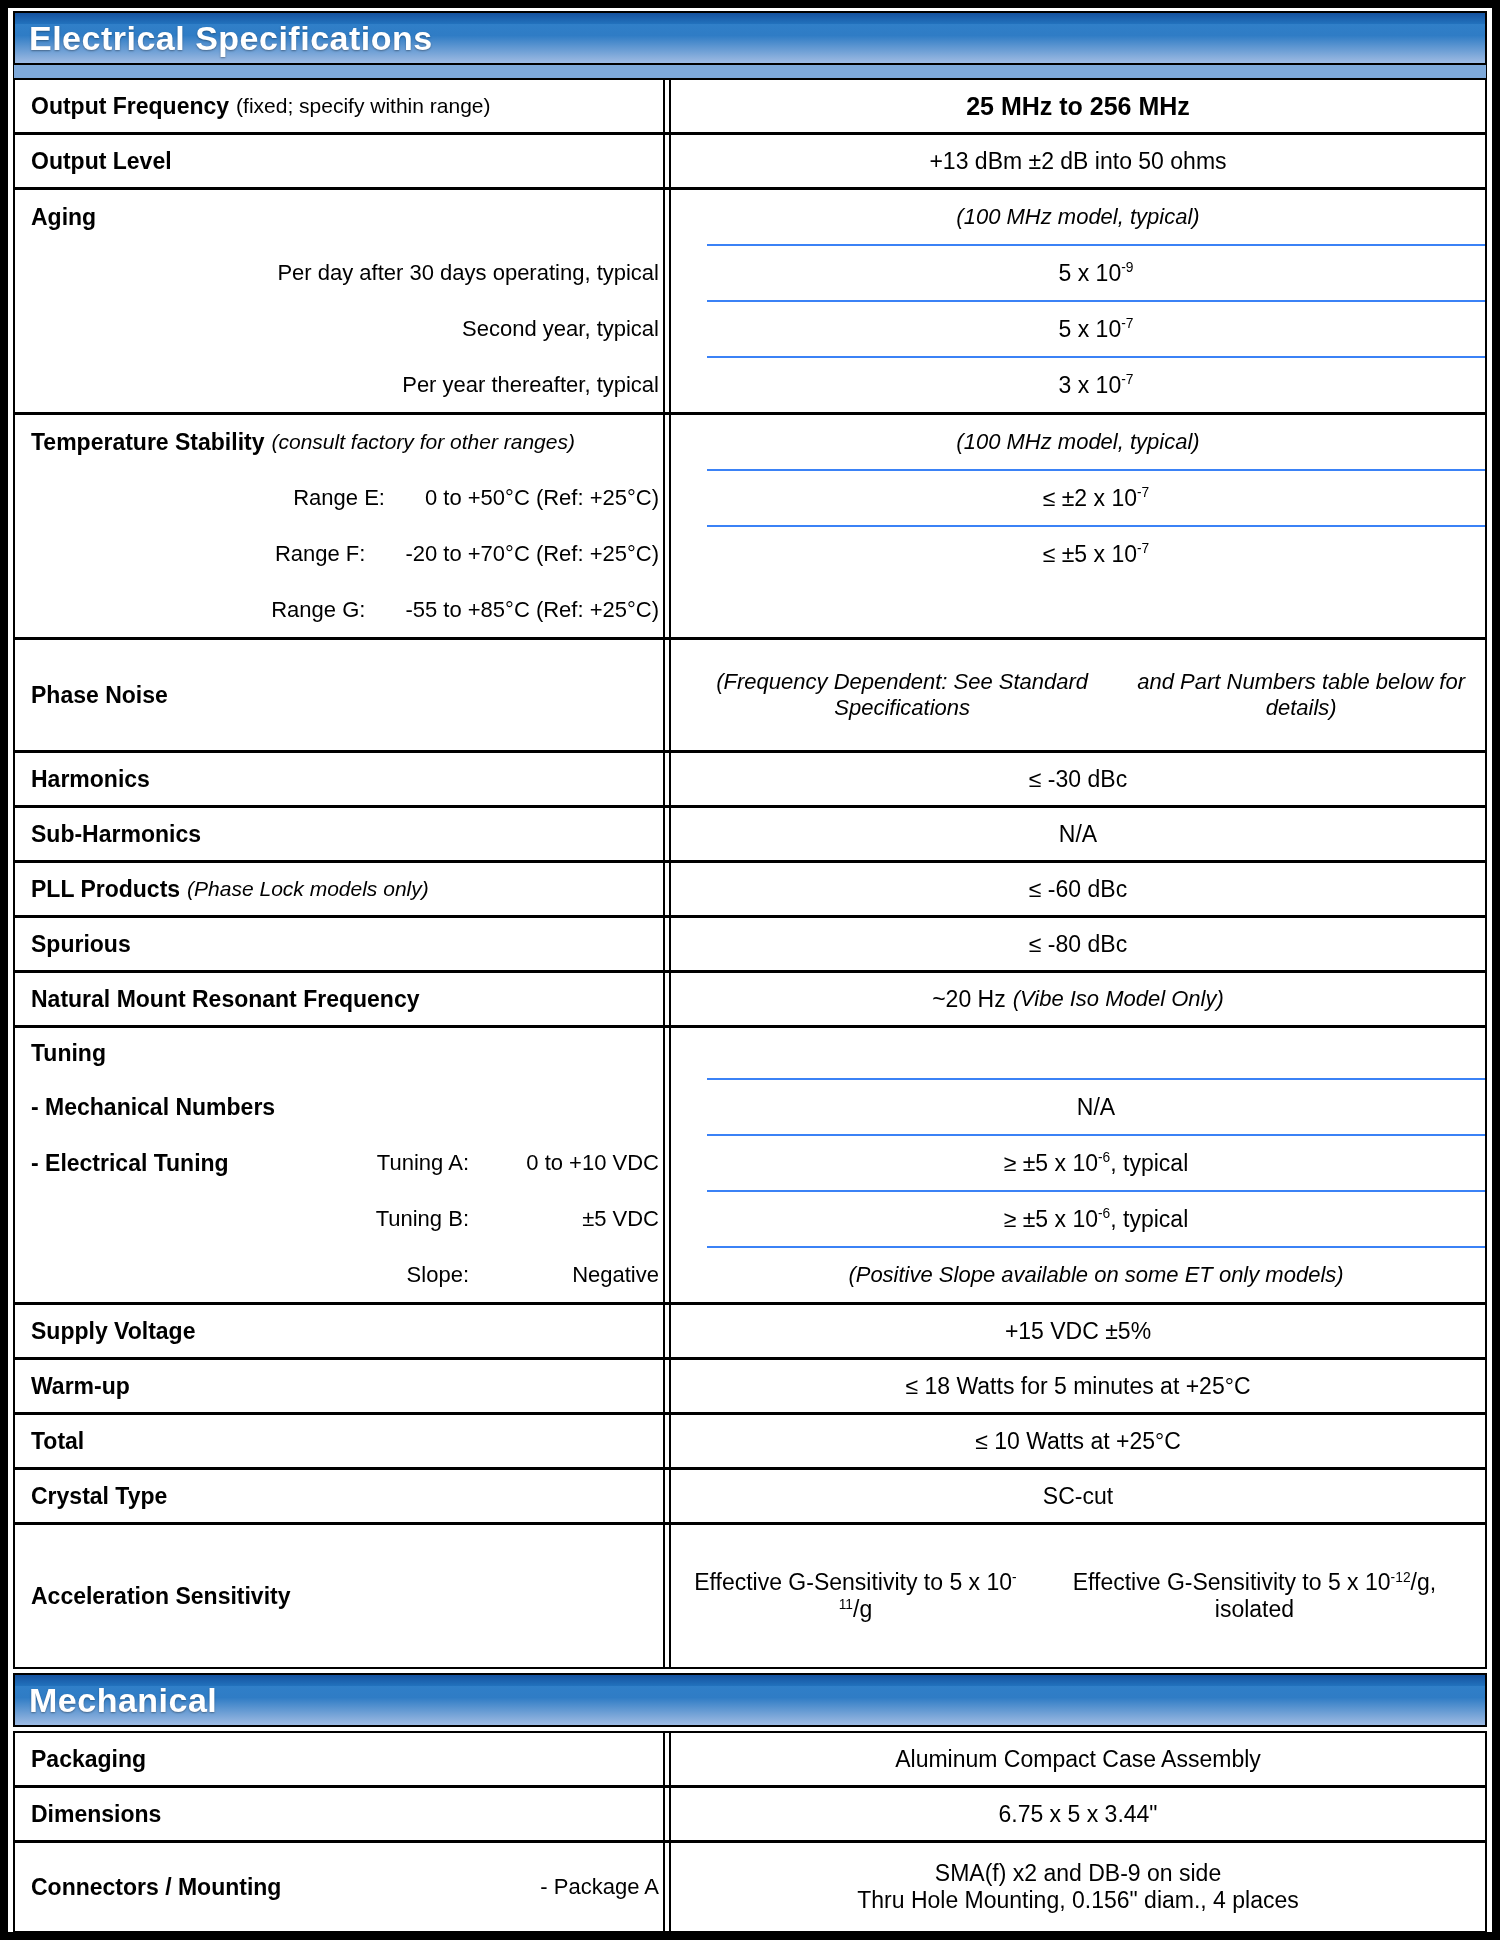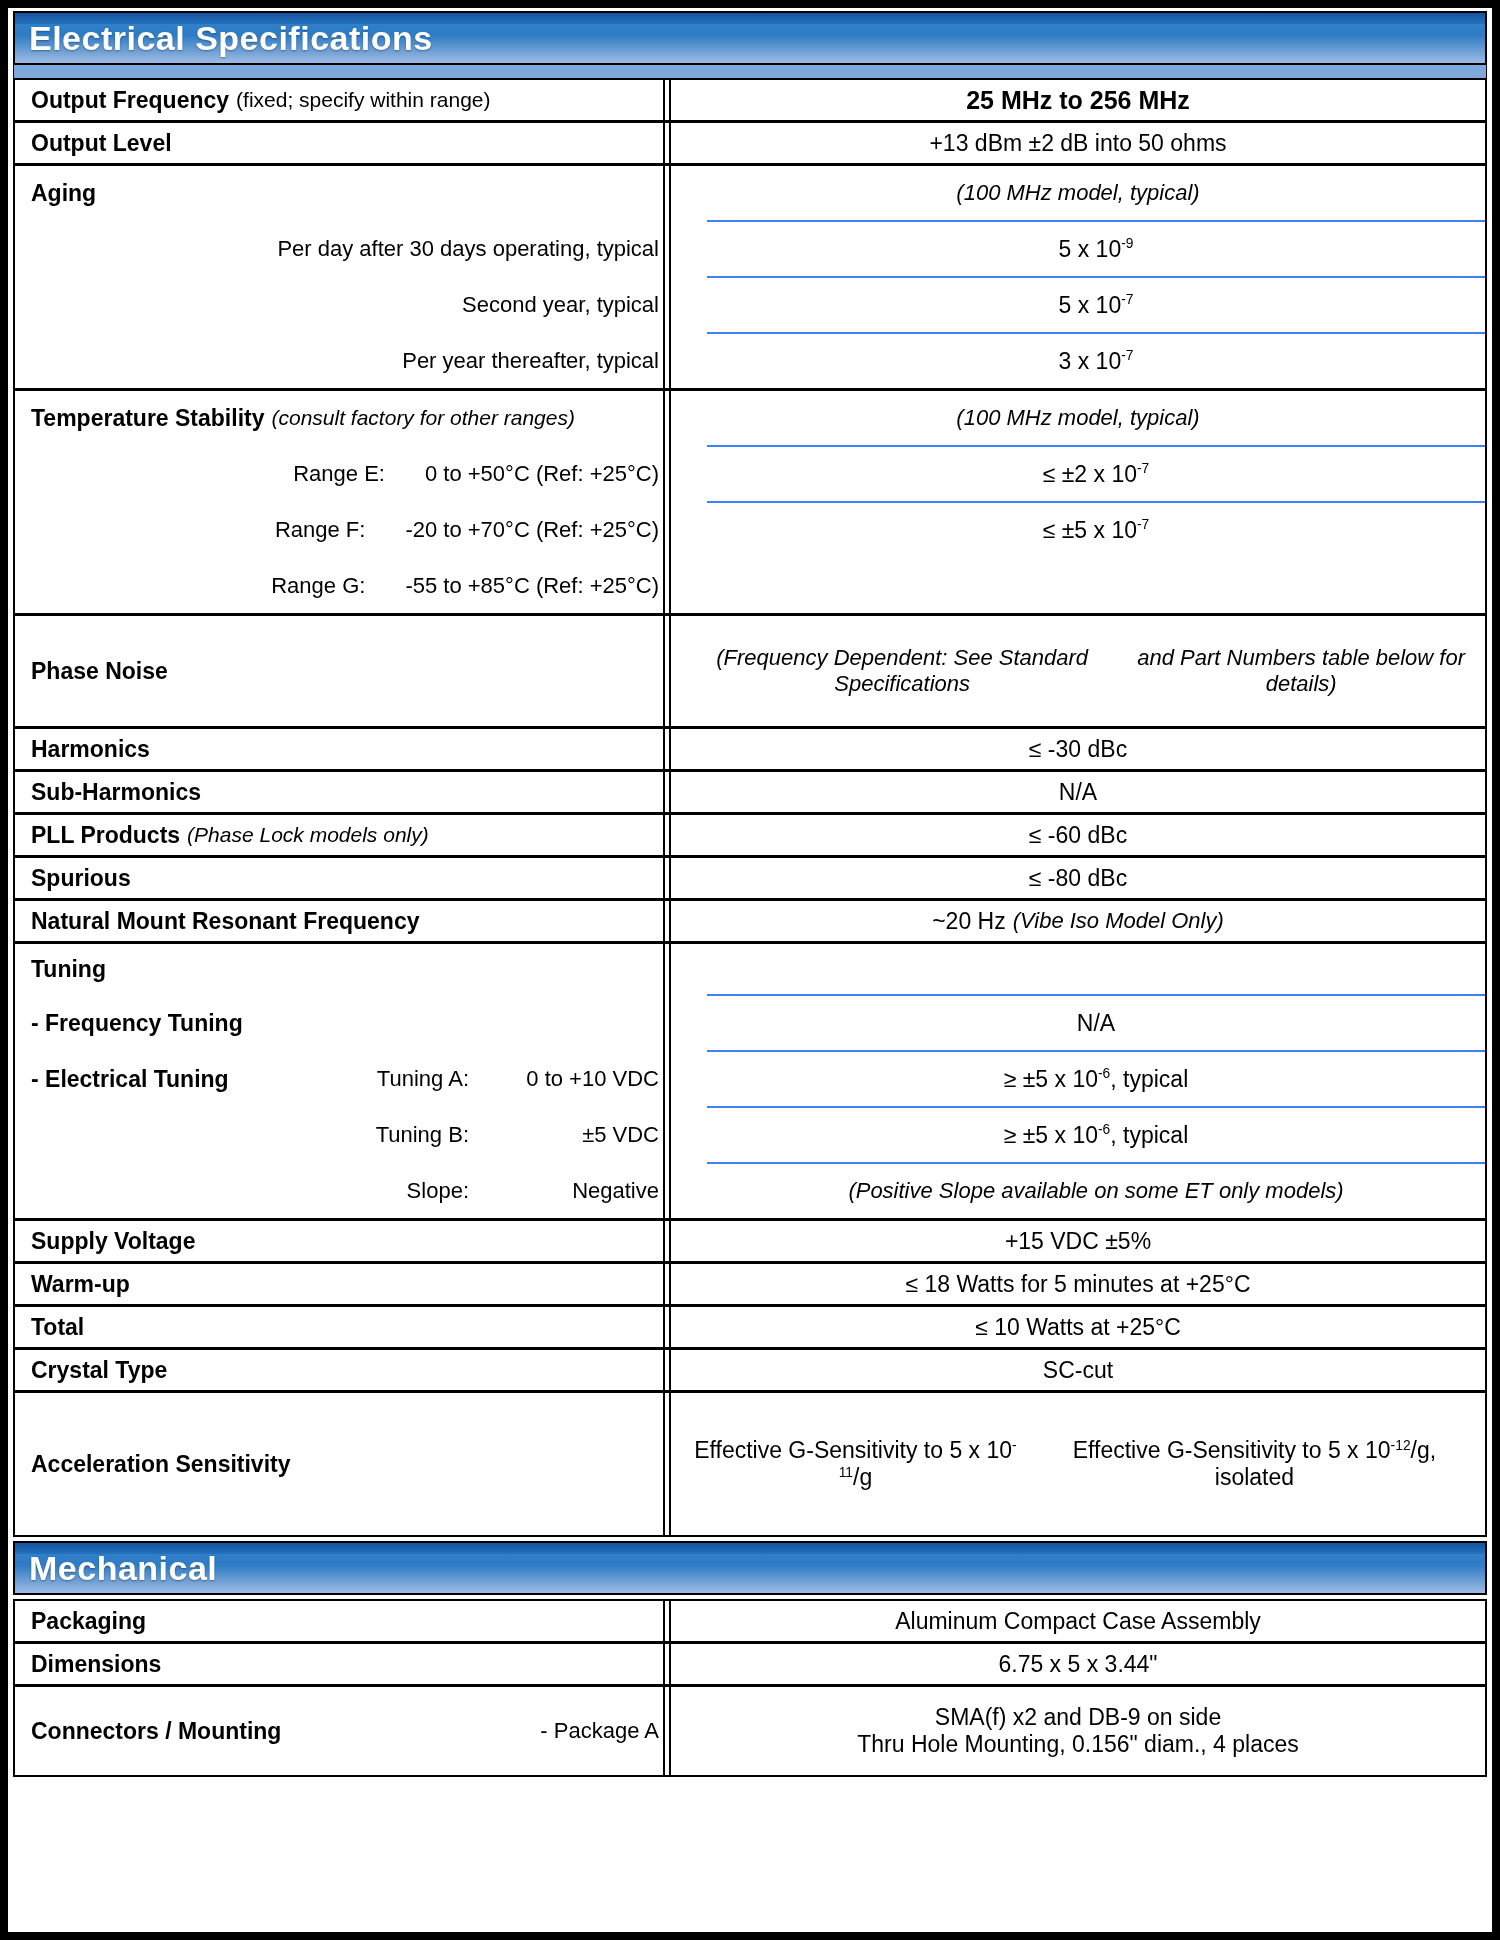--- a/index.html
+++ b/index.html
@@ -24,21 +24,21 @@
   .tbl{border:2px solid #000;background:#fff;}
   .group{display:flex;}
   .tbl > .group + .group{border-top:3px solid #000;}
   .gl{width:648px;flex:none;border-right:2px solid #000;display:flex;flex-direction:column;}
   .gr{flex:1;border-left:2px solid #000;margin-left:4px;display:flex;flex-direction:column;}
   .lrow{box-sizing:border-box;display:flex;align-items:center;padding:0 4px 0 16px;}
   .lrow + .lrow{border-top:2px solid transparent;}
   .cell{box-sizing:border-box;display:flex;align-items:center;justify-content:center;text-align:center;padding:0 8px;}
   .cell + .cell{border-top:2px solid #3b82f6;margin-left:36px;}
   
-  .h50{height:50px}.h52{height:40px}.h54{height:54px}.h56{height:56px}
+  .h50{height:50px}.h52{height:52px}.h54{height:54px}.h56{height:56px}
   .h88{height:88px}.h110{height:110px}.h118{height:142px}
   
   .blabel{font-weight:700;font-size:23px;white-space:nowrap;}
   .note{font-size:21px;margin-left:7px;white-space:nowrap;}
   .inote{font-style:italic;}
   .sub{justify-content:flex-end;padding-left:12px;}
   .sublabel{font-size:22px;white-space:nowrap;}
   .val{font-size:23px;}
   .bigval{font-weight:700;font-size:25px;}
   .ival{font-size:22px;font-style:italic;}
@@ -237,21 +237,21 @@
       </div>
         </div>
     </div>
 
     <div class="group">
       <div class="gl">
         <div class="lrow h50">
             <span class="blabel">Tuning</span>
           </div>
         <div class="lrow h56">
-            <span class="blabel">- Frequency Tuning</span>
+            <span class="blabel">- Mechanical Numbers</span>
           </div>
         <div class="lrow h56">
           <span class="blabel">- Electrical Tuning</span>
           <span class="kv">
               <span class="key">Tuning A:</span>
               <span class="kval">0 to +10 VDC</span>
             </span>
         </div>
         <div class="lrow h56 sub">
             <span class="kv">

